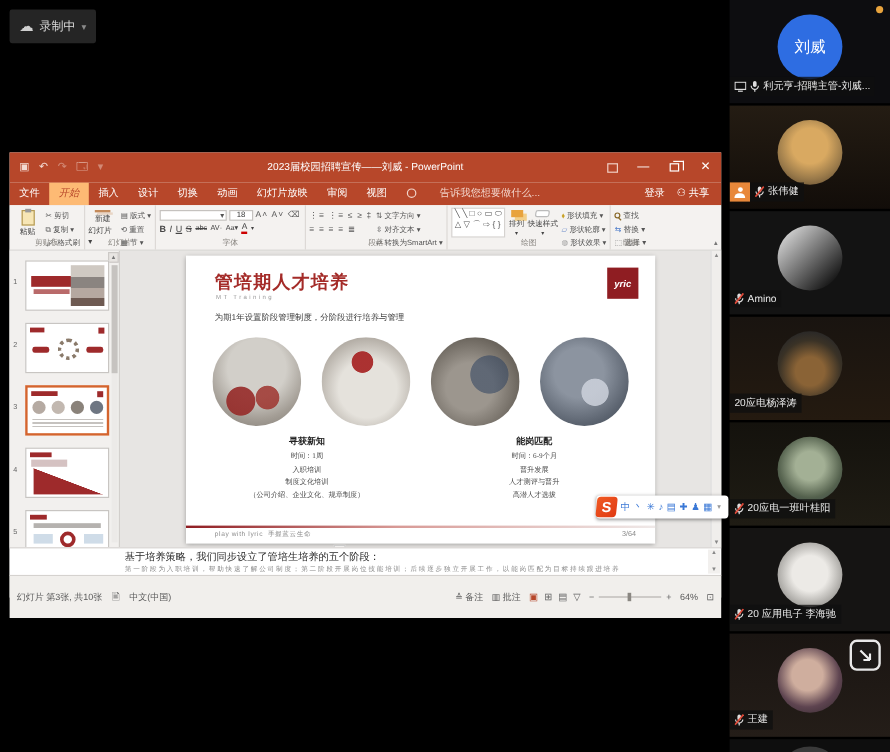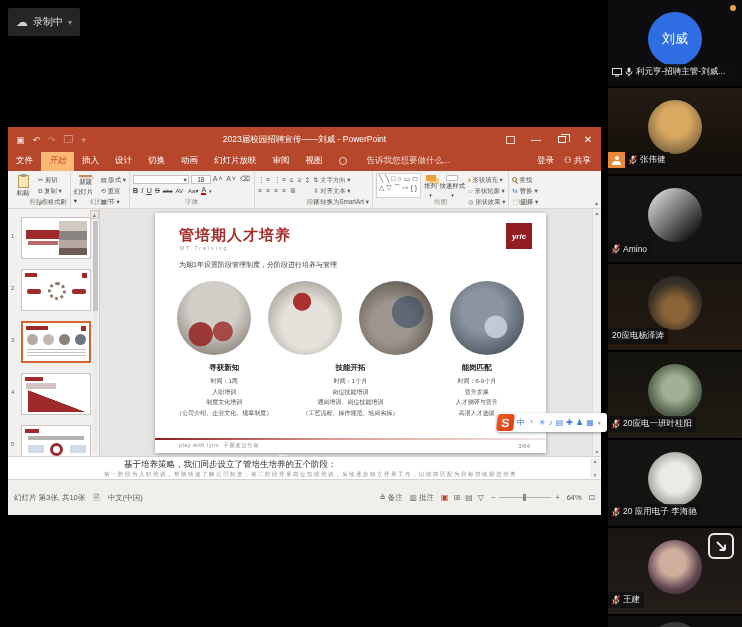--- a/index.html
+++ b/index.html
@@ -70,33 +70,33 @@
   .s-title { position:absolute; left:24px; top:13px; font-size:15px; font-weight:bold; color:#a42b28; letter-spacing:1px; }
   .s-sub { position:absolute; left:25px; top:32px; font-size:5px; color:#9a9a9a; letter-spacing:2px; }
   .s-intro { position:absolute; left:24px; top:47px; font-size:7px; color:#3a3a3a; }
   .s-logo { position:absolute; right:14px; top:10px; width:26px; height:26px; background:#8f1d22; color:#fff; font-size:8px; font-weight:bold; display:flex; align-items:center; justify-content:center; font-style:italic; }
   .circles { position:absolute; left:0; top:68px; width:100%; display:flex; justify-content:space-around; padding:0 14px; }
   .pcircle { width:74px; height:74px; border-radius:50%; }
   .pc1 { background:radial-gradient(circle at 32% 72%, rgba(150,42,40,.9) 0 16%, rgba(150,42,40,0) 17%), radial-gradient(circle at 62% 68%, rgba(158,52,46,.85) 0 14%, rgba(158,52,46,0) 15%), radial-gradient(circle at 50% 35%, #d2cfc9 0 40%, #a39d95 70%, #7c766e); }
   .pc2 { background:radial-gradient(circle at 46% 28%, rgba(168,40,40,.95) 0 13%, rgba(168,40,40,0) 14%), radial-gradient(circle at 52% 58%, #e5e2dc 0 42%, #b3ada5 74%, #8c867e); }
   .pc3 { background:radial-gradient(circle at 66% 42%, rgba(46,66,96,.55) 0 24%, rgba(46,66,96,0) 25%), radial-gradient(circle at 44% 56%, #9c968e 0 34%, #6c665e 70%, #4c463e); }
   .pc4 { background:radial-gradient(circle at 62% 62%, rgba(205,210,220,.85) 0 17%, rgba(205,210,220,0) 18%), radial-gradient(circle at 44% 40%, #8c94a0 0 34%, #5c6470 70%, #3c4450); }
-  .stagerow { position:absolute; left:0; top:150px; width:100%; display:flex; padding:0 6px; }
+  .stagerow { position:absolute; left:0; top:150px; width:100%; display:flex; padding:0 6px;font-family:Liberation Serif, serif; }
   .stage { flex:1; text-align:center; }
   .stage h4 { font-size:7.5px; color:#222; margin-bottom:3px; }
   .stage div { font-size:6px; color:#4a4a4a; line-height:1.75; white-space:nowrap; }
   .s-footline { position:absolute; left:0; bottom:13px; width:100%; height:2px; background:linear-gradient(90deg,#8f1d22,#d89a96 45%,#efe9e8); }
   .s-foot { position:absolute; left:24px; bottom:4px; font-size:5.5px; color:#8a8a8a; letter-spacing:.5px; }
   .s-page { position:absolute; right:16px; bottom:4px; font-size:6px; color:#8a8a8a; }
   .notes-handle { position:absolute; left:178px; bottom:-6px; width:10px; height:8px; background:#f0eeec; border:1px solid #ccc; font-size:5px; color:#777; display:flex; align-items:center; justify-content:center; }
   .ws-scroll { position:absolute; right:0; top:0; bottom:0; width:9px; background:#f0eeec; border-left:1px solid #ddd; }
   .ws-scroll .a { position:absolute; left:0; right:0; text-align:center; font-size:5px; color:#888; }
 
   .notes { height:23px; background:#fff; border-top:1px solid #d5d2cf; padding:2px 14px 0 96px; position:relative; overflow:hidden; }
-  .notes .l1 { font-size:8.5px; color:#2a2a2a;margin-left:20px; }
+  .notes .l1 { font-size:8.5px; color:#2a2a2a; }
   .notes .l2 { font-size:5.5px; color:#8a8a8a; letter-spacing:1.5px; filter:blur(.4px); white-space:nowrap; }
   .notes-scroll { position:absolute; right:1px; top:1px; bottom:1px; width:10px; background:#f2f0ee; display:flex; flex-direction:column; justify-content:space-between; align-items:center; font-size:5px; color:#888; }
 
   .statusbar { height:36px; background:#f1efec; border-top:1px solid #d5d2cf; display:flex; align-items:center; font-size:7.5px; color:#5a5a5a; padding:0 6px; gap:8px; }
   .sb-right { margin-left:auto; display:flex; align-items:center; gap:7px; }
   .sb-views { display:flex; gap:5px; font-size:8px; color:#666; }
   .zoomctl { display:flex; align-items:center; gap:4px; }
   .ztrack { width:52px; height:1px; background:#b5b2af; position:relative; }
   .zthumb { position:absolute; left:24px; top:-3px; width:3px; height:7px; background:#8a8782; }
 
@@ -353,27 +353,20 @@
 
           <div class="stagerow">
             <div class="stage">
               <h4>寻获新知</h4>
               <div>时间：1周</div>
               <div>入职培训</div>
               <div>制度文化培训</div>
               <div>（公司介绍、企业文化、规章制度）</div>
             </div>
             <div class="stage">
-              <h4>技能开拓</h4>
-              <div>时间：1个月</div>
-              <div>岗位技能培训</div>
-              <div>通岗培训、岗位技能培训</div>
-              <div>（工艺流程、操作规范、轮岗实操）</div>
-            </div>
-            <div class="stage">
               <h4>能岗匹配</h4>
               <div>时间：6-9个月</div>
               <div>晋升发展</div>
               <div>人才测评与晋升</div>
               <div>高潜人才选拔</div>
             </div>
           </div>
 
           <div class="s-footline"></div>
           <div class="s-foot"><span>play with lyric</span>&nbsp;&nbsp;<span>手握蓝云生命</span></div>

